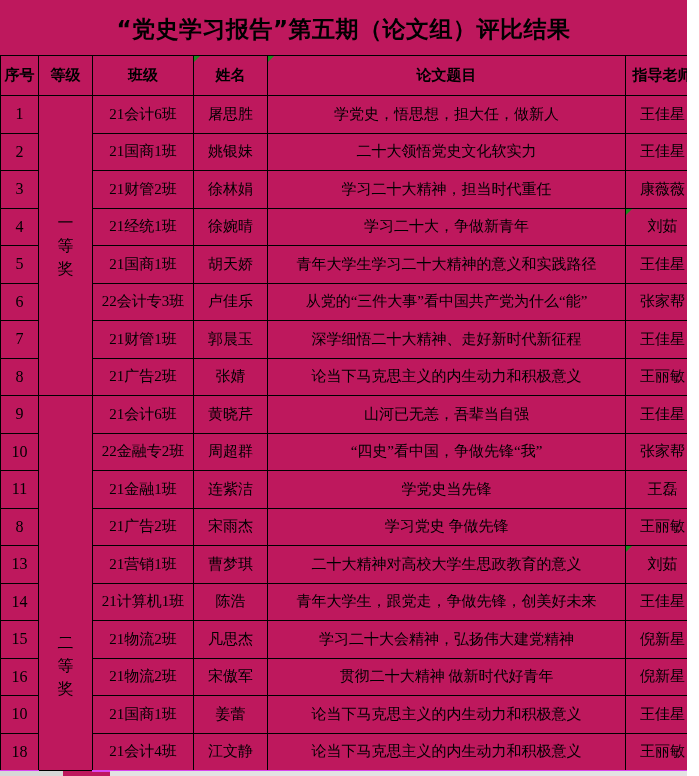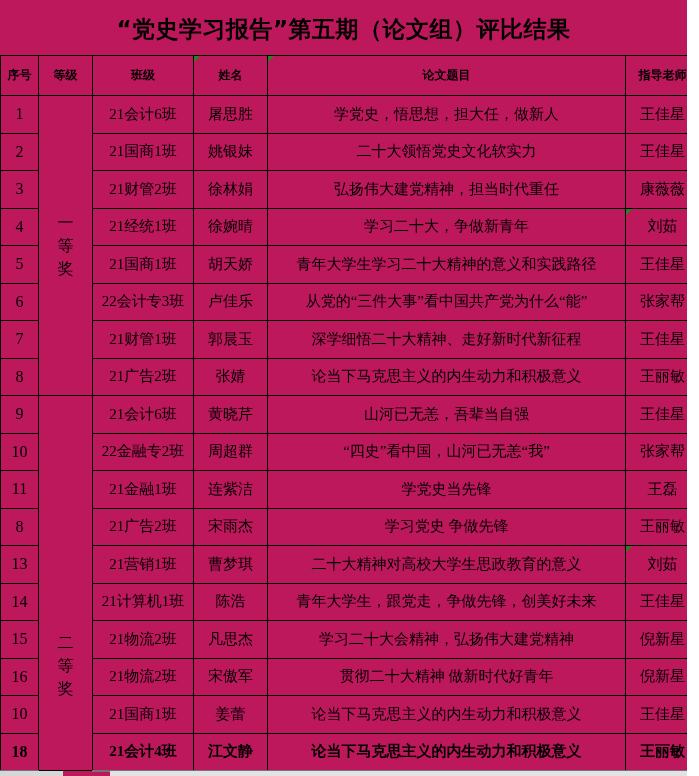--- a/index.html
+++ b/index.html
@@ -16,30 +16,30 @@
   }
   table.results {
     border-collapse:collapse; table-layout:fixed; width:699px;
   }
   th, td {
     border:1px solid #000; padding:0 2px; text-align:center;
     vertical-align:middle; overflow:hidden; white-space:nowrap;
     position:relative;
   }
   thead tr { height:40px; }
-  thead th { font-family:"DejaVu Sans", sans-serif; font-weight:bold; font-size:12px; }
+  thead th { font-family:"DejaVu Sans", sans-serif; font-weight:bold; font-size:15px; }
   tbody tr { height:37.5px; }
   tbody td { font-size:15px; font-family:"Liberation Serif", serif; }
   td.cell-no { font-size:16px; }
   td.cell-grade { vertical-align:middle; }
   .grade-stack { display:flex; flex-direction:column; align-items:center; }
   .grade-stack span { line-height:23px; font-size:16px; display:block; }
   td.cell-grade.lower { vertical-align:top; }
   td.cell-grade.lower .grade-stack { padding-top:235px; }
-  tbody tr:last-child td { border-bottom:2px solid #737373;font-weight:bold; }
+  tbody tr:last-child td { border-bottom:2px solid #d946ef; }
   .flag {
     position:absolute; left:0; top:0; width:0; height:0;
     border-top:6px solid #1e8a1e; border-right:6px solid transparent;
   }
   .strip { position:absolute; height:5px; top:771px; }
   .strip.s1 { left:0; width:63px; }
   .strip.s2 { left:110px; right:0; }
 </style>
 </head>
 <body>
@@ -86,21 +86,21 @@
           <td class="cell-no">2</td>
           <td class="cell-class">21国商1班</td>
           <td class="cell-name">姚银妹</td>
           <td class="cell-essay">二十大领悟党史文化软实力</td>
           <td class="cell-teacher">王佳星</td>
         </tr>
         <tr>
           <td class="cell-no">3</td>
           <td class="cell-class">21财管2班</td>
           <td class="cell-name">徐林娟</td>
-          <td class="cell-essay">弘扬伟大建党精神，担当时代重任</td>
+          <td class="cell-essay">学习二十大精神，担当时代重任</td>
           <td class="cell-teacher">康薇薇</td>
         </tr>
         <tr>
           <td class="cell-no">4</td>
           <td class="cell-class">21经统1班</td>
           <td class="cell-name">徐婉晴</td>
           <td class="cell-essay">学习二十大，争做新青年</td>
           <td class="cell-teacher">刘茹<span class="flag" style="border-top-color: rgb(30, 138, 30);"></span></td>
         </tr>
         <tr>
@@ -142,21 +142,21 @@
           </td>
           <td class="cell-class">21会计6班</td>
           <td class="cell-name">黄晓芹</td>
           <td class="cell-essay">山河已无恙，吾辈当自强</td>
           <td class="cell-teacher">王佳星</td>
         </tr>
         <tr>
           <td class="cell-no">10</td>
           <td class="cell-class">22金融专2班</td>
           <td class="cell-name">周超群</td>
-          <td class="cell-essay">“四史”看中国，山河已无恙“我”</td>
+          <td class="cell-essay">“四史”看中国，争做先锋“我”</td>
           <td class="cell-teacher">张家帮</td>
         </tr>
         <tr>
           <td class="cell-no">11</td>
           <td class="cell-class">21金融1班</td>
           <td class="cell-name">连紫洁</td>
           <td class="cell-essay">学党史当先锋</td>
           <td class="cell-teacher">王磊</td>
         </tr>
         <tr>

